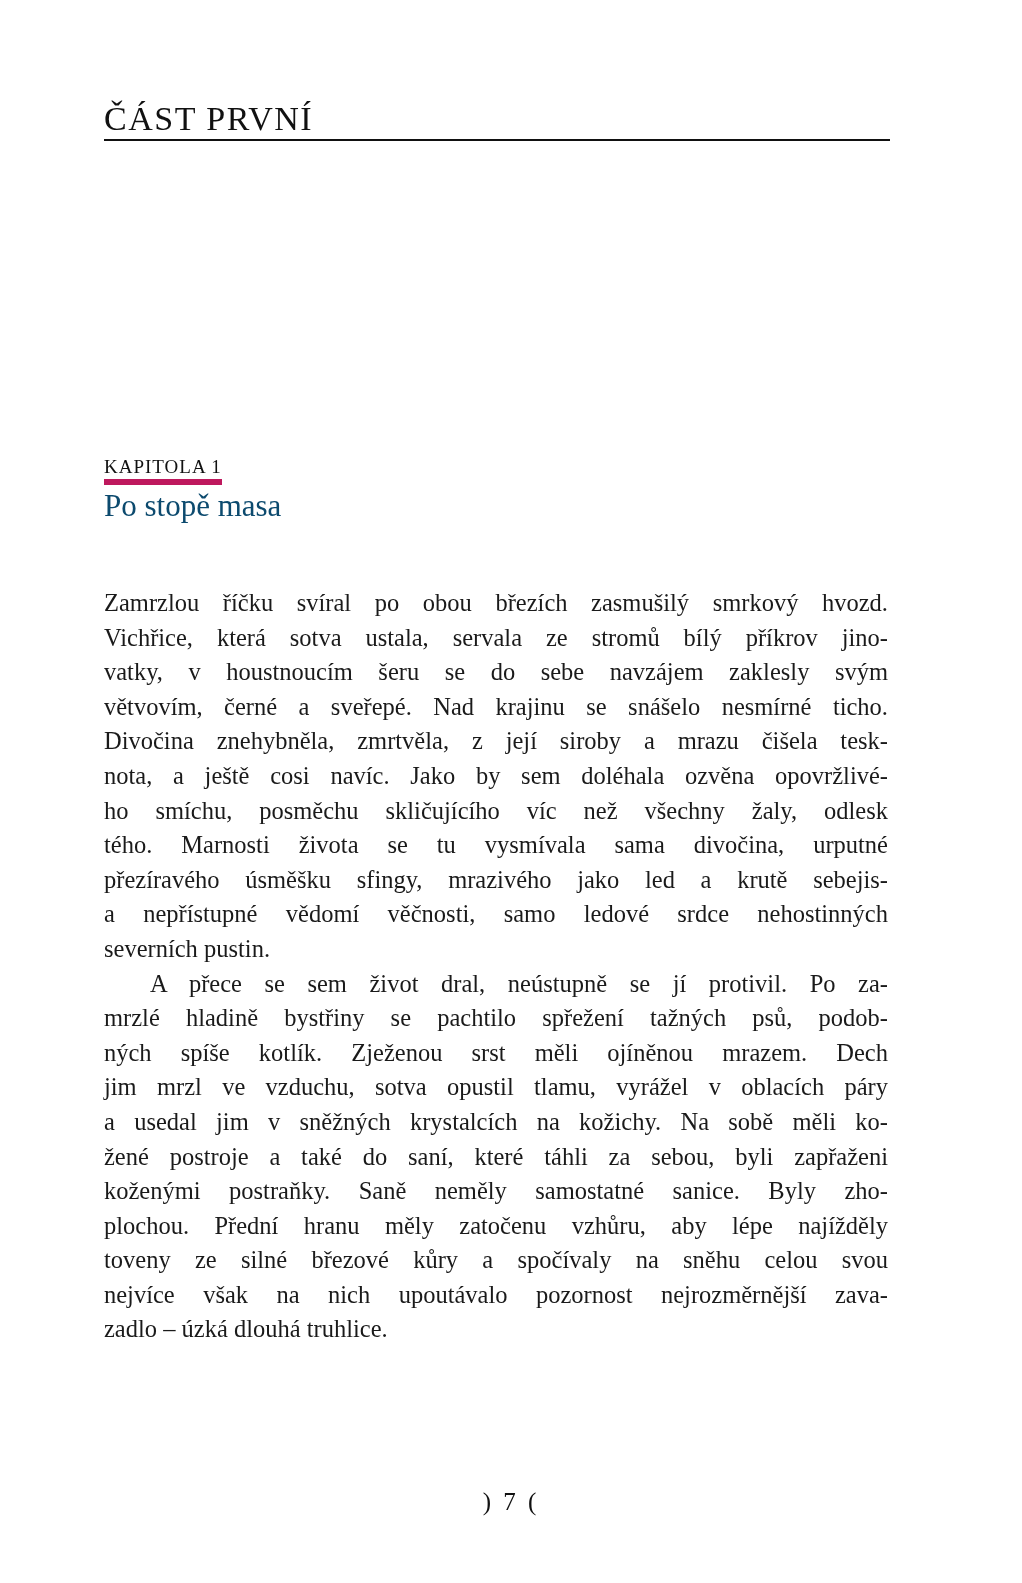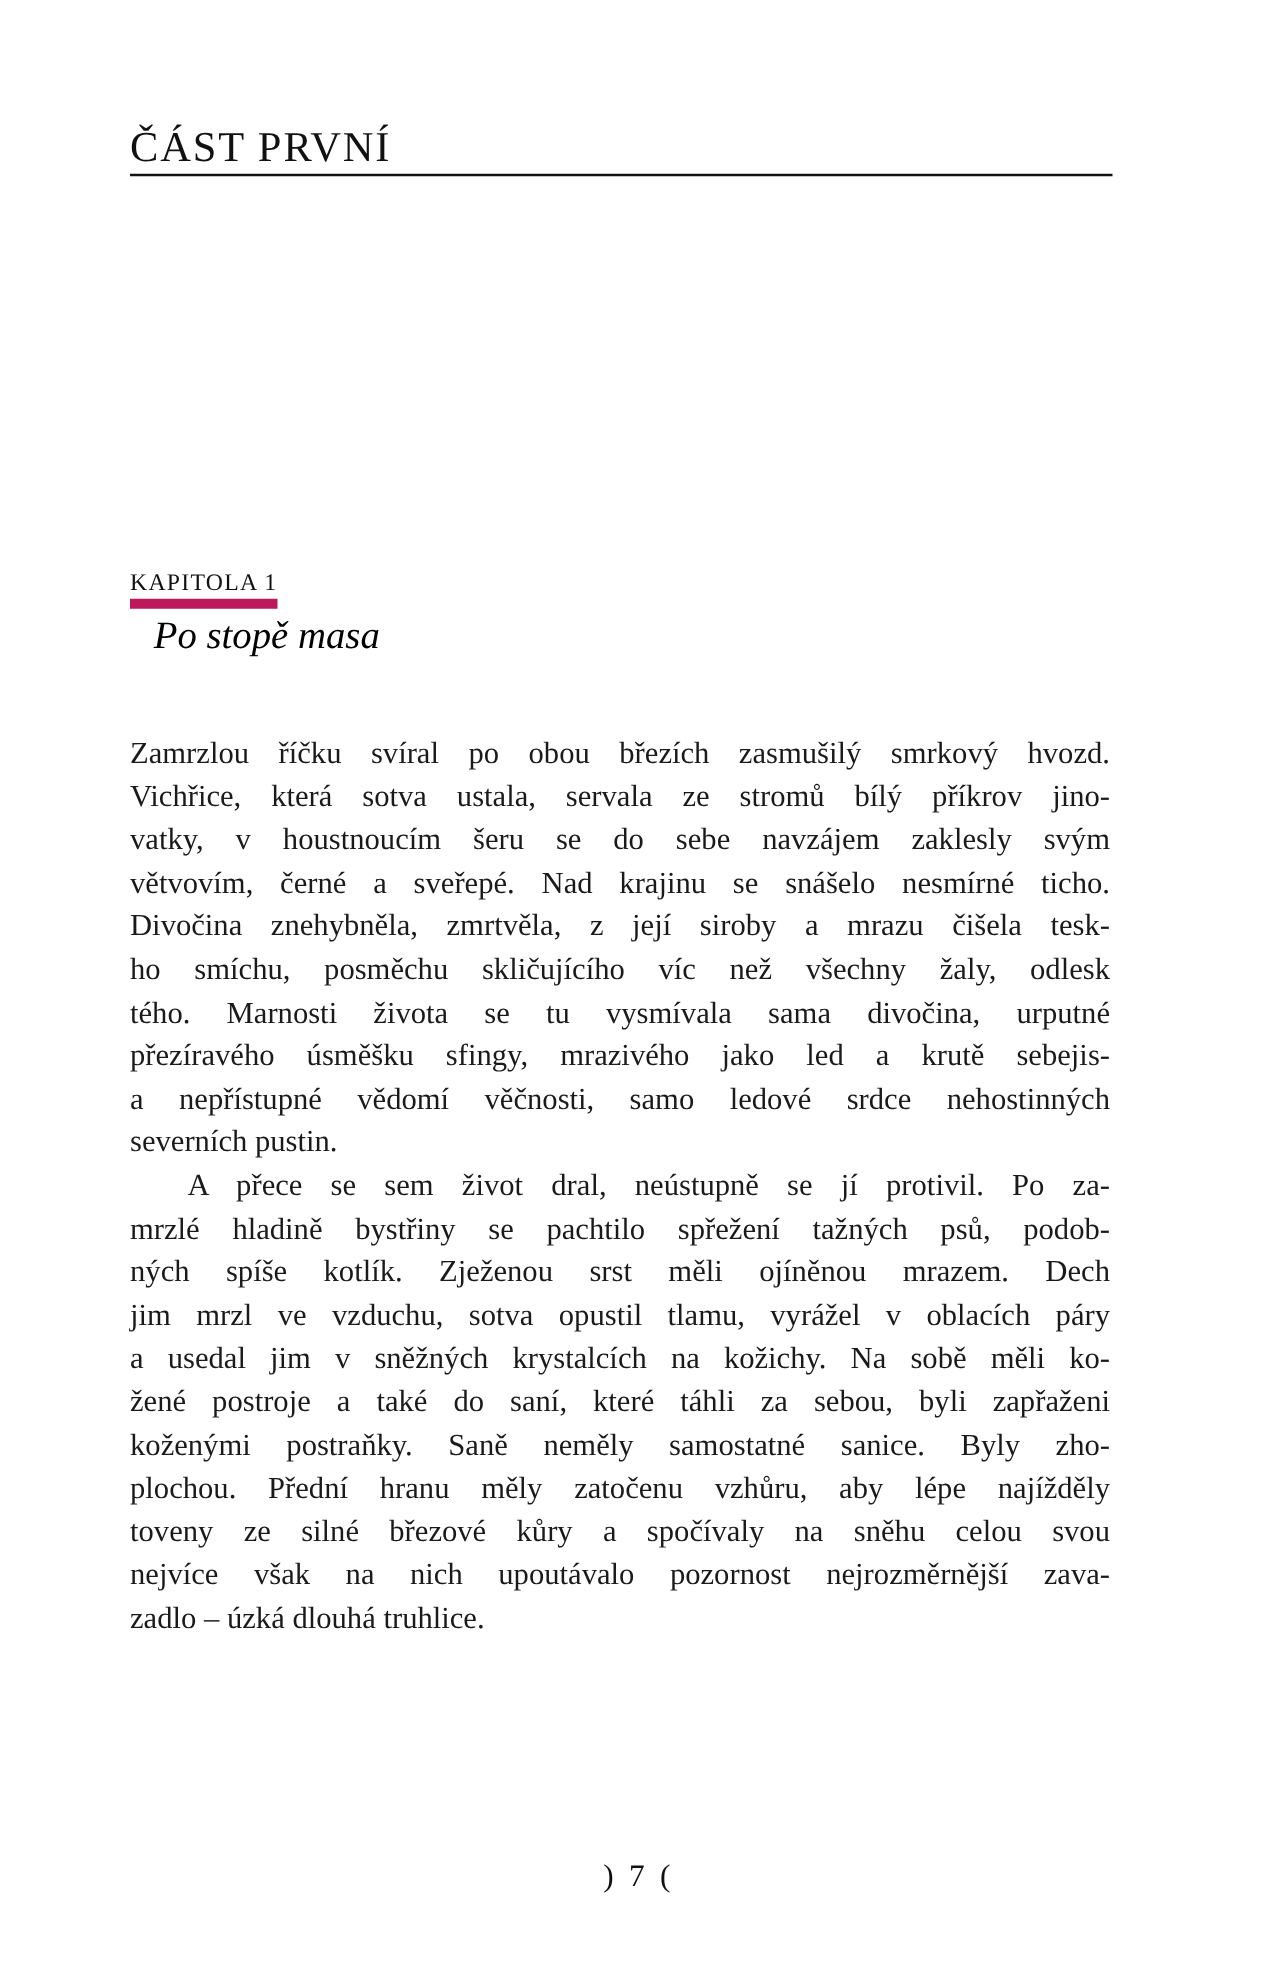--- a/index.html
+++ b/index.html
@@ -36,31 +36,29 @@
     .chapter {
       position: absolute;
       left: 104px;
       top: 456px;
     }
     .chapter-label {
       display: inline-block;
       font-size: 19px;
       letter-spacing: 1px;
       line-height: 22px;
-      border-bottom: 8px solid #be185d;
+      border-bottom: 6px solid #be185d;
       padding-bottom: 1px;
       color: #111;
     }
     .chapter-title {
-      font-style: italic;
       font-size: 31px;
       line-height: 38px;
       margin-top: 2px;
-      color: #000000;
-      margin-left: 19px;
+      color: #0c4a6e;
     }
     .body-text {
       position: absolute;
       left: 104px;
       top: 586px;
       width: 784px;
       font-size: 24.5px;
     }
     .line {
       height: 34.6px;
@@ -101,20 +99,21 @@
   <div class="chapter-title">Po stopě masa</div>
 </div>
 
 <div class="body-text">
   <div>
     <span class="line">Zamrzlou říčku svíral po obou březích zasmušilý smrkový hvozd.</span>
     <span class="line">Vichřice, která sotva ustala, servala ze stromů bílý příkrov jino-</span>
     <span class="line">vatky, v houstnoucím šeru se do sebe navzájem zaklesly svým</span>
     <span class="line">větvovím, černé a sveřepé. Nad krajinu se snášelo nesmírné ticho.</span>
     <span class="line">Divočina znehybněla, zmrtvěla, z její siroby a mrazu čišela tesk-</span>
+    <span class="line">nota, a ještě cosi navíc. Jako by sem doléhala ozvěna opovržlivé-</span>
     <span class="line">ho smíchu, posměchu skličujícího víc než všechny žaly, odlesk</span>
     <span class="line">tého. Marnosti života se tu vysmívala sama divočina, urputné</span>
     <span class="line">přezíravého úsměšku sfingy, mrazivého jako led a krutě sebejis-</span>
     <span class="line">a nepřístupné vědomí věčnosti, samo ledové srdce nehostinných</span>
     <span class="line last">severních pustin.</span>
   </div>
   <div>
     <span class="line indent">A přece se sem život dral, neústupně se jí protivil. Po za-</span>
     <span class="line">mrzlé hladině bystřiny se pachtilo spřežení tažných psů, podob-</span>
     <span class="line">ných spíše kotlík. Zježenou srst měli ojíněnou mrazem. Dech</span>

